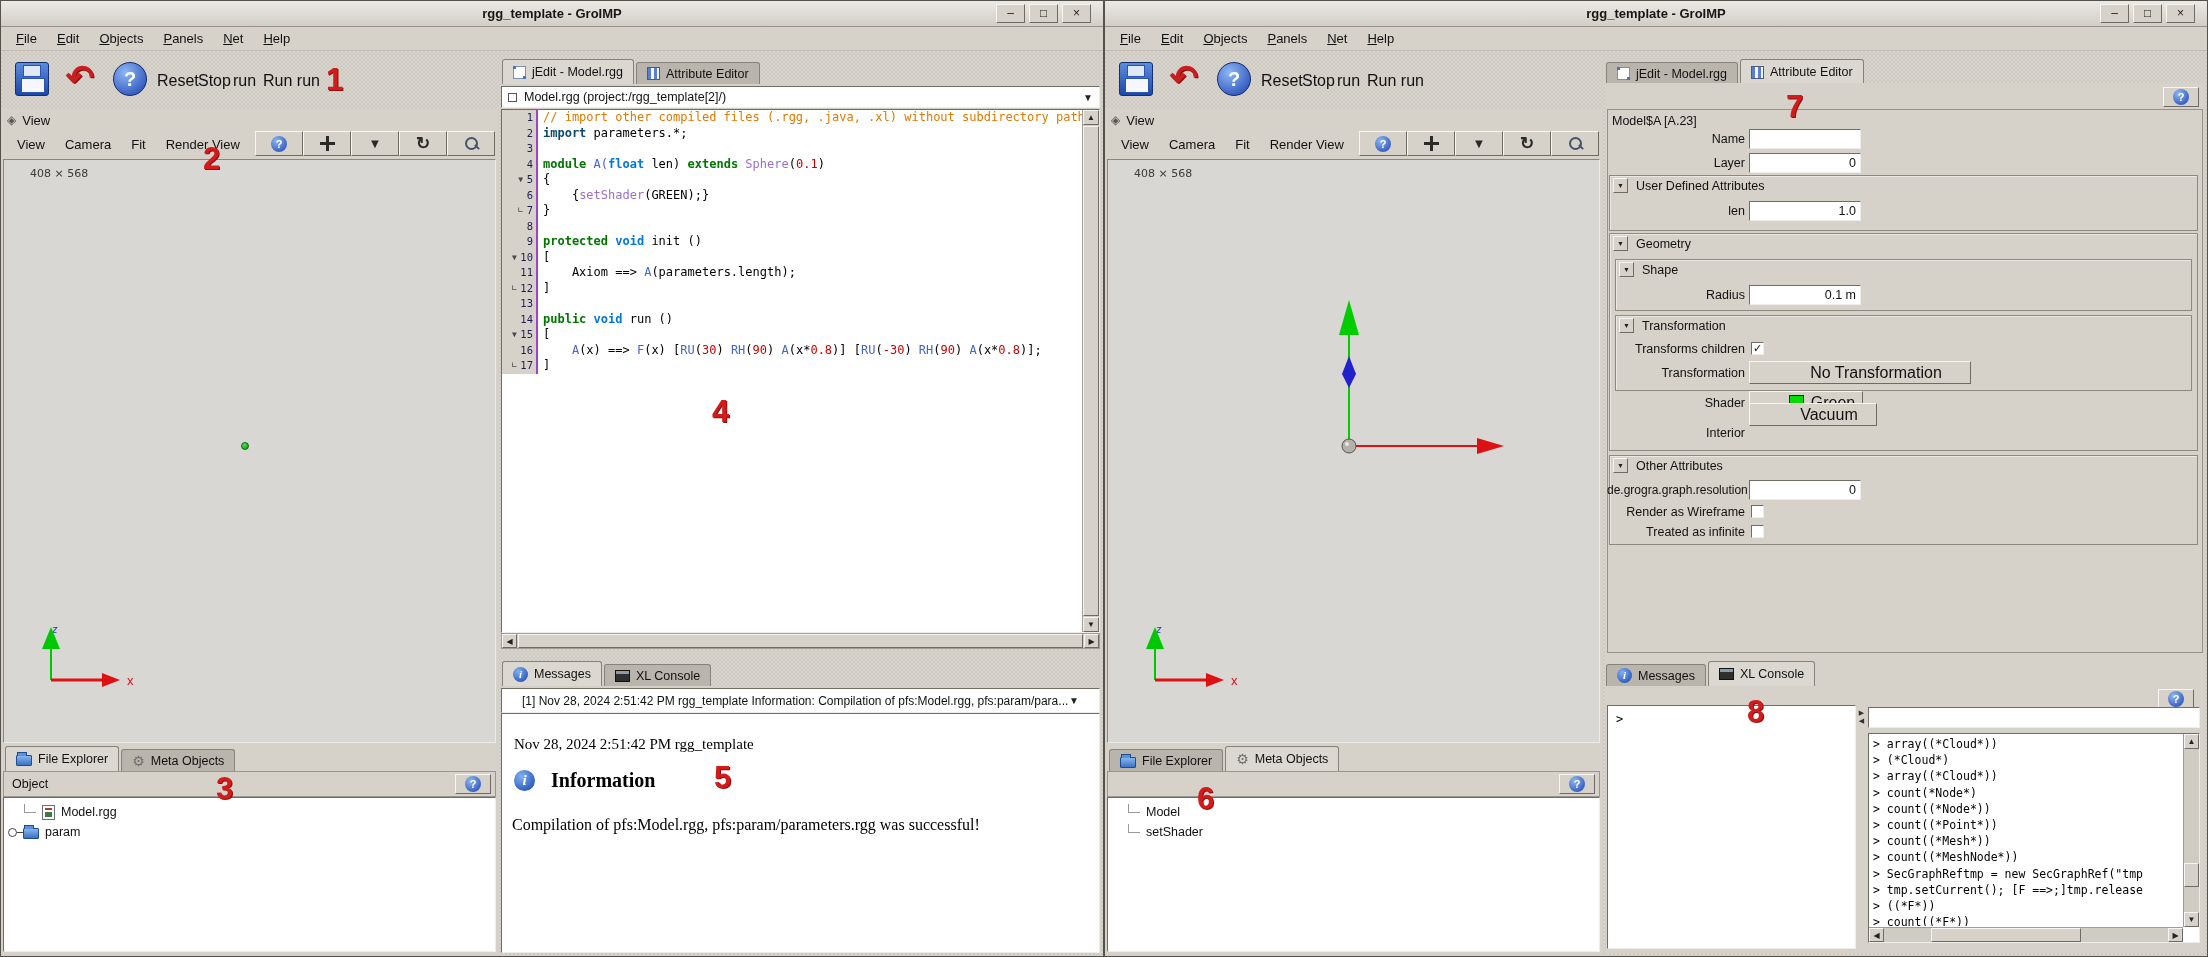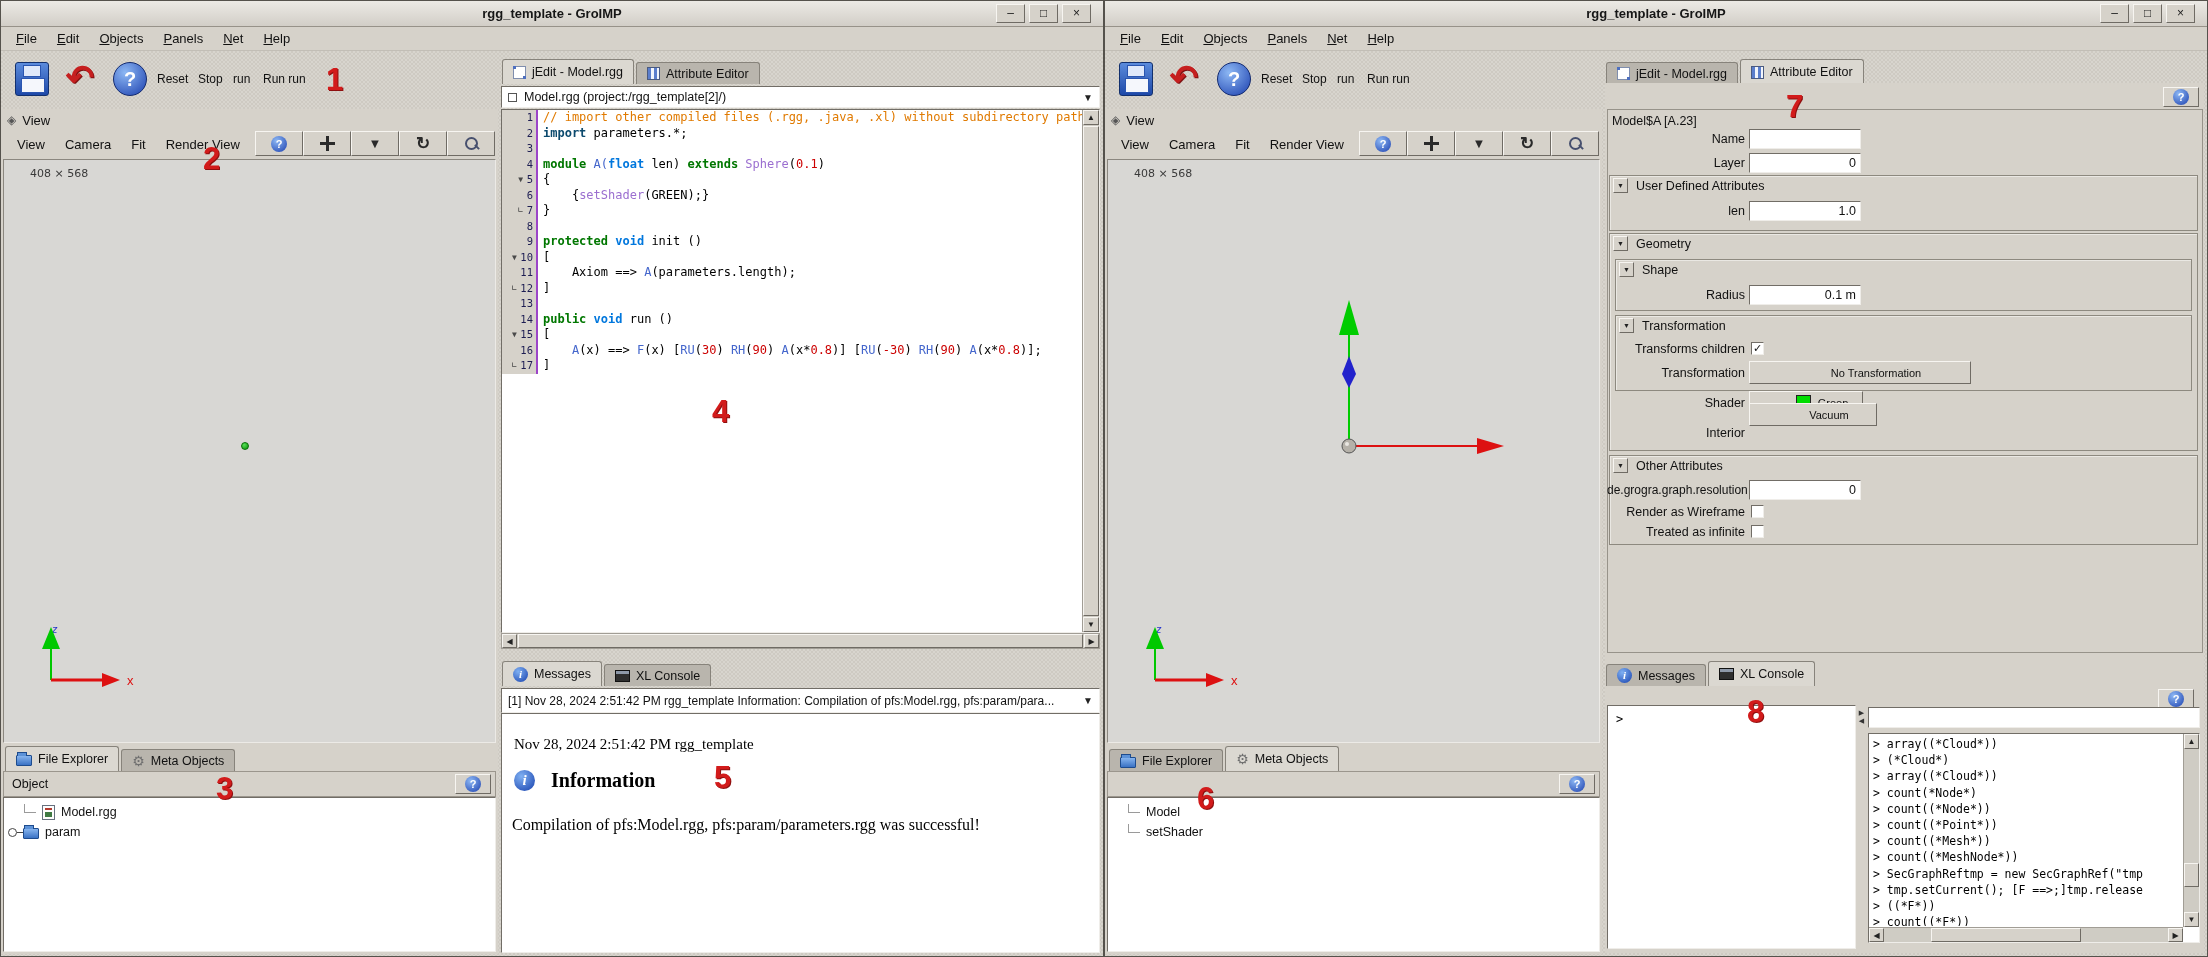--- a/index.html
+++ b/index.html
@@ -21,21 +21,21 @@
   .mi::first-letter{text-decoration:underline;}
   
   .toolbar{position:absolute;left:0;top:50px;width:497px;height:58px;}
   .tb-icon{position:absolute;top:11px;width:34px;height:34px;}
   .icon-floppy{background:linear-gradient(#5b8bdc,#1d48a8);border:1px solid #12306e;border-radius:3px;}
   .icon-floppy::before{content:"";position:absolute;left:7px;top:2px;width:16px;height:10px;background:#dfe8fa;border:1px solid #2a55b0;}
   .icon-floppy::after{content:"";position:absolute;left:5px;bottom:2px;width:22px;height:13px;background:#f5f7fc;border:1px solid #2a55b0;}
   .icon-undo{color:#c61f1f;font-size:34px;line-height:30px;text-align:center;font-weight:bold;text-shadow:1px 1px 0 #7e1010;}
   .icon-help-big{border-radius:50%;background:radial-gradient(circle at 35% 30%,#8db8f4,#1b3fae);
     color:#fff;font-weight:bold;font-size:20px;line-height:32px;text-align:center;border:1px solid #122a70;}
-  .tb-label{position:absolute;top:21px;font-size:12px;color:#111;}
+  .tb-label{position:absolute;top:21px;font-size:16px;color:#111;}
   
   .view-panel{position:absolute;left:0;top:108px;width:497px;height:635px;background:#d6d2ca;}
   .vp-header{height:22px;font-size:13px;color:#111;display:flex;align-items:center;gap:6px;padding-left:6px;}
   .vp-eye{color:#555;font-size:12px;}
   .vp-menurow{position:relative;height:26px;display:flex;align-items:center;gap:0;padding-left:6px;}
   .vp-mi{padding:2px 10px;font-size:13px;color:#111;}
   .vp-buttons{position:absolute;right:3px;top:0;display:flex;}
   .vp-btn{width:48px;height:25px;display:flex;align-items:center;justify-content:center;
     background:#d6d2ca;border:1px solid;border-color:#f7f5f1 #6f6b64 #6f6b64 #f7f5f1;}
   .glyph-help{width:16px;height:16px;border-radius:50%;background:radial-gradient(circle at 35% 30%,#8db8f4,#1b3fae);
@@ -106,41 +106,41 @@
   .hsb-btn{position:absolute;top:0;width:15px;height:14px;font-size:8px;line-height:13px;text-align:center;color:#222;
     background:#d6d2ca;border:1px solid;border-color:#f7f5f1 #6f6b64 #6f6b64 #f7f5f1;}
   .hsb-thumb{position:absolute;top:0;height:14px;background:#d6d2ca;border:1px solid;border-color:#f7f5f1 #6f6b64 #6f6b64 #f7f5f1;}
   
   .bot-tabs{position:absolute;left:501px;top:659px;height:26px;display:flex;align-items:flex-end;gap:2px;}
   .icon-info{width:15px;height:15px;border-radius:50%;background:radial-gradient(circle at 35% 30%,#7fb0f2,#1640ad);
     color:#fff;font-family:"Liberation Serif",serif;font-style:italic;font-weight:bold;font-size:11px;line-height:15px;text-align:center;}
   .icon-console{position:relative;width:15px;height:12px;background:#2e2e2e;border:1px solid #111;}
   .icon-console::before{content:"";position:absolute;left:0;top:0;width:13px;height:3px;background:#8d98a8;}
   .msg-combo{position:absolute;left:500px;top:687px;right:3px;height:25px;background:#fff;
-    border:1px solid;border-color:#716d66 #efede9 #efede9 #716d66;display:flex;align-items:center;padding:0 6px;font-size:12px;color:#111;}
+    border:1px solid;border-color:#716d66 #efede9 #efede9 #716d66;display:flex;align-items:center;padding:0 20px;font-size:12px;color:#111;}
   .msg-content{position:absolute;left:500px;top:712px;right:3px;bottom:3px;background:#fff;
     border:1px solid;border-color:#716d66 #efede9 #efede9 #716d66;font-family:"Liberation Serif",serif;color:#000;}
   .msg-date{position:absolute;left:12px;top:22px;font-size:15px;}
   .msg-info-row{position:absolute;left:12px;top:55px;display:flex;align-items:center;gap:16px;}
   .msg-info-icon{width:21px;height:21px;border-radius:50%;background:radial-gradient(circle at 35% 30%,#7fb0f2,#1640ad);
     color:#fff;font-style:italic;font-weight:bold;font-size:15px;line-height:21px;text-align:center;}
   .msg-info-title{font-size:20px;font-weight:bold;}
   .msg-body{position:absolute;left:10px;top:102px;font-size:16px;}
   
   .attr-panel{position:absolute;left:500px;top:82px;right:3px;height:576px;background:#d6d2ca;}
   .attr-form{position:absolute;left:2px;top:26px;right:1px;height:544px;border:1px solid #97938a;background:#d6d2ca;}
   .attr-objheader{position:absolute;left:7px;top:31px;font-size:12.5px;color:#111;}
   .alabel{position:absolute;left:2px;width:138px;text-align:right;font-size:12.5px;line-height:20px;color:#111;white-space:nowrap;}
   .ainput{position:absolute;left:144px;width:112px;height:20px;background:#fff;
     border:1px solid;border-color:#716d66 #efede9 #efede9 #716d66;font-size:12.5px;text-align:right;padding:0 4px;font-family:"Liberation Sans",sans-serif;color:#111;}
   .gbox{position:absolute;border:1px solid #8d897f;box-shadow:inset 1px 1px 0 #eae8e3;}
   .ghead{position:absolute;display:flex;align-items:center;gap:8px;font-size:12.5px;color:#111;}
   .collapse-btn{width:15px;height:15px;font-size:7px;line-height:13px;text-align:center;color:#222;
     background:#d6d2ca;border:1px solid;border-color:#f7f5f1 #6f6b64 #6f6b64 #f7f5f1;}
-  .abtn{position:absolute;left:144px;height:23px;background:#d6d2ca;font-size:11px;color:#111;
+  .abtn{position:absolute;left:144px;height:23px;background:#d6d2ca;font-size:16px;color:#111;
     border:1px solid;border-color:#f7f5f1 #6f6b64 #6f6b64 #f7f5f1;display:flex;align-items:center;justify-content:center;gap:7px;padding-left:32px;}
   .swatch{width:15px;height:15px;background:#00dd00;border:1px solid #222;}
   .cb{position:absolute;left:146px;width:13px;height:13px;background:#fff;
     border:1px solid;border-color:#716d66 #efede9 #efede9 #716d66;font-size:11px;line-height:11px;text-align:center;color:#111;}
   
   .console-panel{position:absolute;left:500px;top:658px;right:3px;bottom:3px;background:#d6d2ca;}
   .cp-tabs{position:absolute;left:1px;top:1px;height:26px;display:flex;align-items:flex-end;gap:2px;}
   .xl-left{position:absolute;left:2px;top:46px;width:249px;bottom:4px;background:#fff;
     border:1px solid;border-color:#716d66 #efede9 #efede9 #716d66;font-family:"DejaVu Sans Mono",monospace;font-size:12px;padding:6px 8px;color:#000;}
   .xl-split{position:absolute;left:251px;top:46px;width:11px;bottom:4px;display:flex;flex-direction:column;align-items:center;padding-top:4px;font-size:7px;color:#333;}

